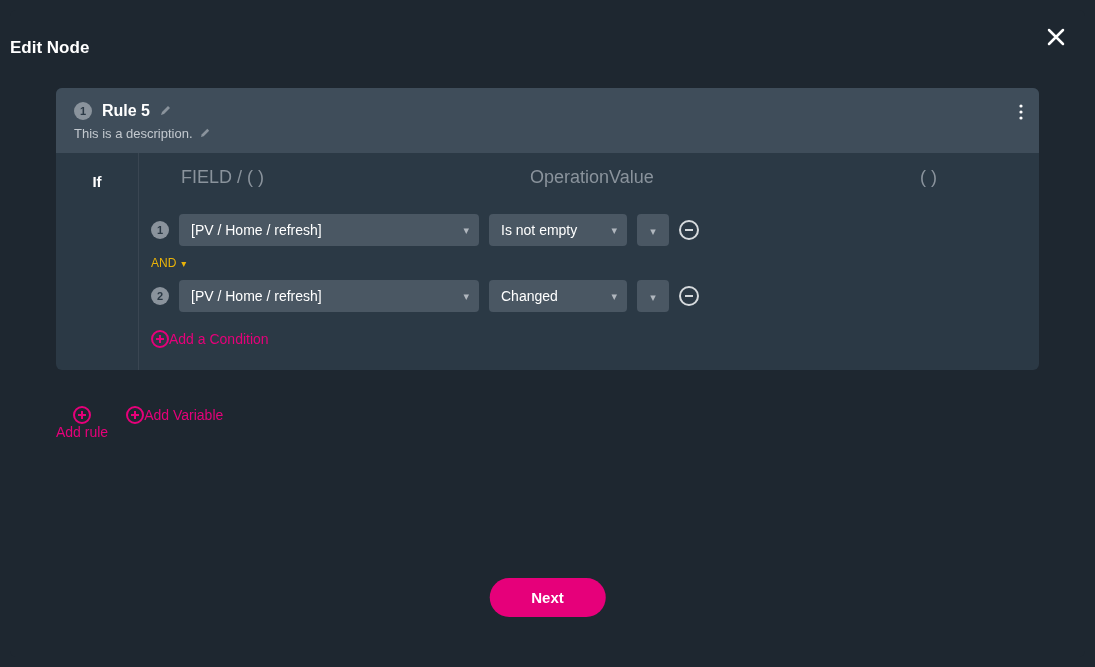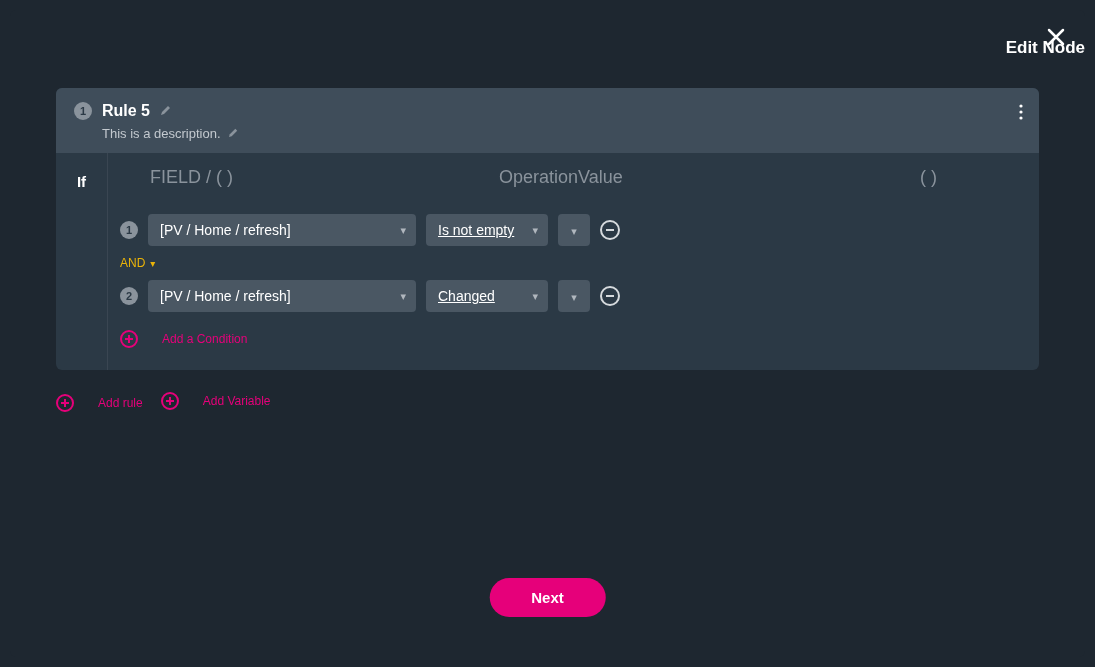--- a/index.html
+++ b/index.html
@@ -24,21 +24,21 @@
   .close-btn {
     position: absolute;
     top: 18px;
     right: 20px;
     color: #fff;
     cursor: pointer;
     font-size: 22px;
     line-height: 1;
   }
   .modal-title {
-    text-align: right;
+    text-align: left;
     font-size: 17px;
     font-weight: 700;
     color: #fff;
     padding-top: 28px;
     padding-bottom: 30px;
   }
   .rule-card {
     margin: 0 46px;
     background: #2b3945;
     border-radius: 6px;
@@ -74,36 +74,35 @@
   }
   .pencil {
     color: #8a939c;
     font-size: 13px;
     cursor: pointer;
   }
   .rule-desc {
     font-size: 13px;
     color: #c3c9cf;
     margin-top: 6px;
-    margin-left: 28px;
   }
   .more-dots {
     position: absolute;
     right: 16px;
     top: 16px;
     color: #fff;
     font-size: 18px;
     cursor: pointer;
     letter-spacing: -1px;
   }
   .rule-body {
     display: flex;
   }
   .if-col {
-    width: 52px;
+    width: 83px;
     flex-shrink: 0;
     border-right: 1px solid #3a4652;
     padding-top: 20px;
     text-align: center;
   }
   .if-label {
     font-size: 15px;
     font-weight: 700;
     color: #fff;
   }
@@ -144,22 +143,22 @@
     cursor: pointer;
   }
   .select-box .chev {
     position: absolute;
     right: 10px;
     top: 50%;
     transform: translateY(-50%);
     font-size: 11px;
     color: #b0b7be;
   }
-  .sel-field { width: 268px; }
-  .sel-op { width: 122px; text-decoration: underline; }
+  .sel-field { width: 300px; }
+  .sel-op { width: 138px; }
   .sel-value { width: 32px; padding-left: 8px; padding-right: 8px; text-align: center; }
   .remove-icon {
     width: 20px;
     height: 20px;
     border: 2px solid #d6dadd;
     border-radius: 50%;
     display: inline-flex;
     align-items: center;
     justify-content: center;
     cursor: pointer;
@@ -177,23 +176,23 @@
     gap: 5px;
     font-size: 12px;
     color: #eab308;
     margin: 10px 0 10px 0;
     cursor: pointer;
   }
   .and-row .chev { font-size: 10px; }
   .add-link {
     display: inline-flex;
     align-items: center;
-    gap: 24px;
+    gap: 0;
     color: #e6007a;
-    font-size: 12px;
+    font-size: 14px;
     cursor: pointer;
     margin-top: 14px;
   }
   .plus-circle {
     width: 18px;
     height: 18px;
     border: 2px solid #e6007a;
     border-radius: 50%;
     display: inline-flex;
     align-items: center;
@@ -318,21 +317,21 @@
 
         <div class="add-link">
           <span class="plus-circle"></span>
           <span>Add a Condition</span>
         </div>
       </div>
     </div>
   </div>
 
   <div class="bottom-add-row">
-    <div class="add-link" style="margin-top:4px;">
+    <div class="add-link" style="margin-top:16px;flex-direction:column;">
       <span class="plus-circle"></span>
       <span>Add rule</span>
     </div>
     <div class="add-link" style="margin-top:0;">
       <span class="plus-circle"></span>
       <span>Add Variable</span>
     </div>
   </div>
 
   <button class="next-btn">Next</button>

